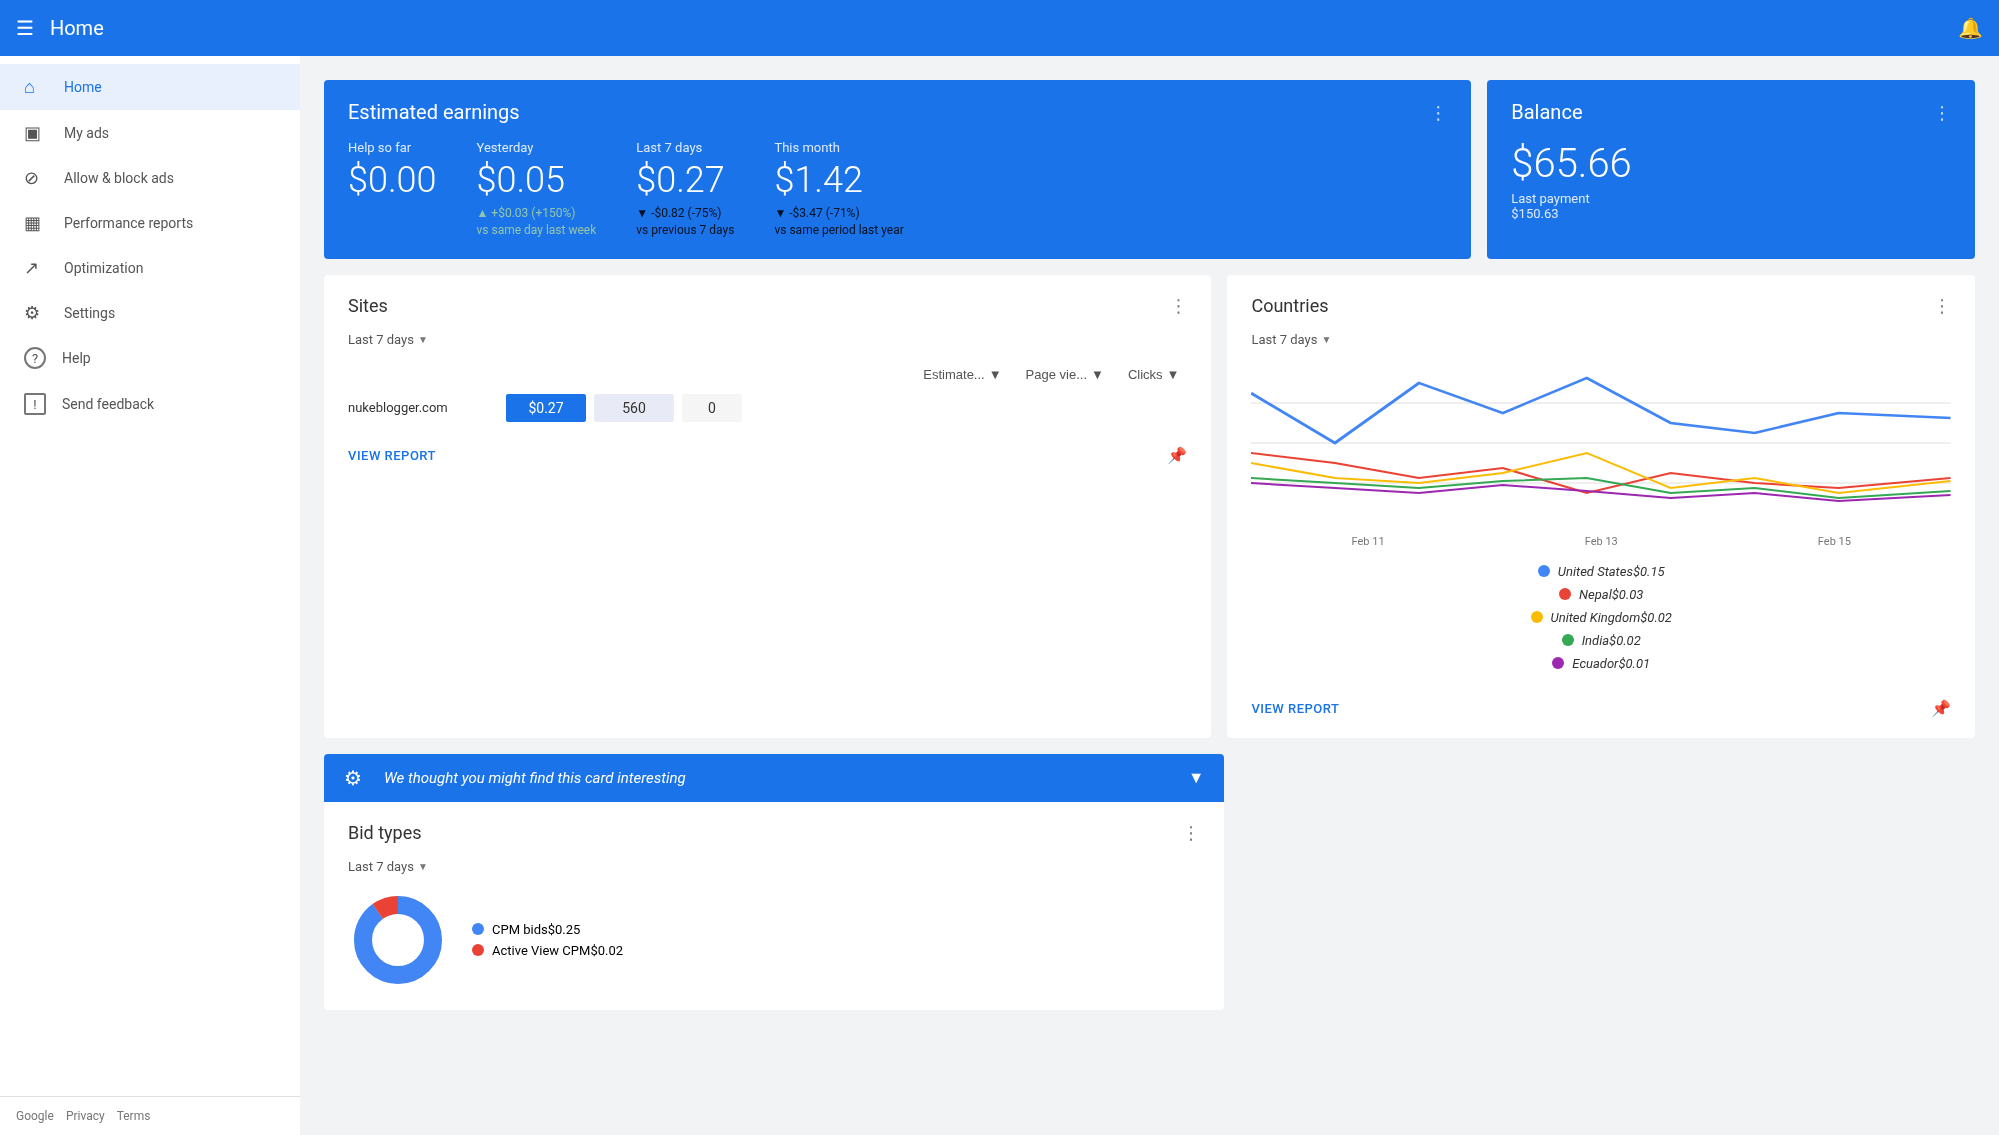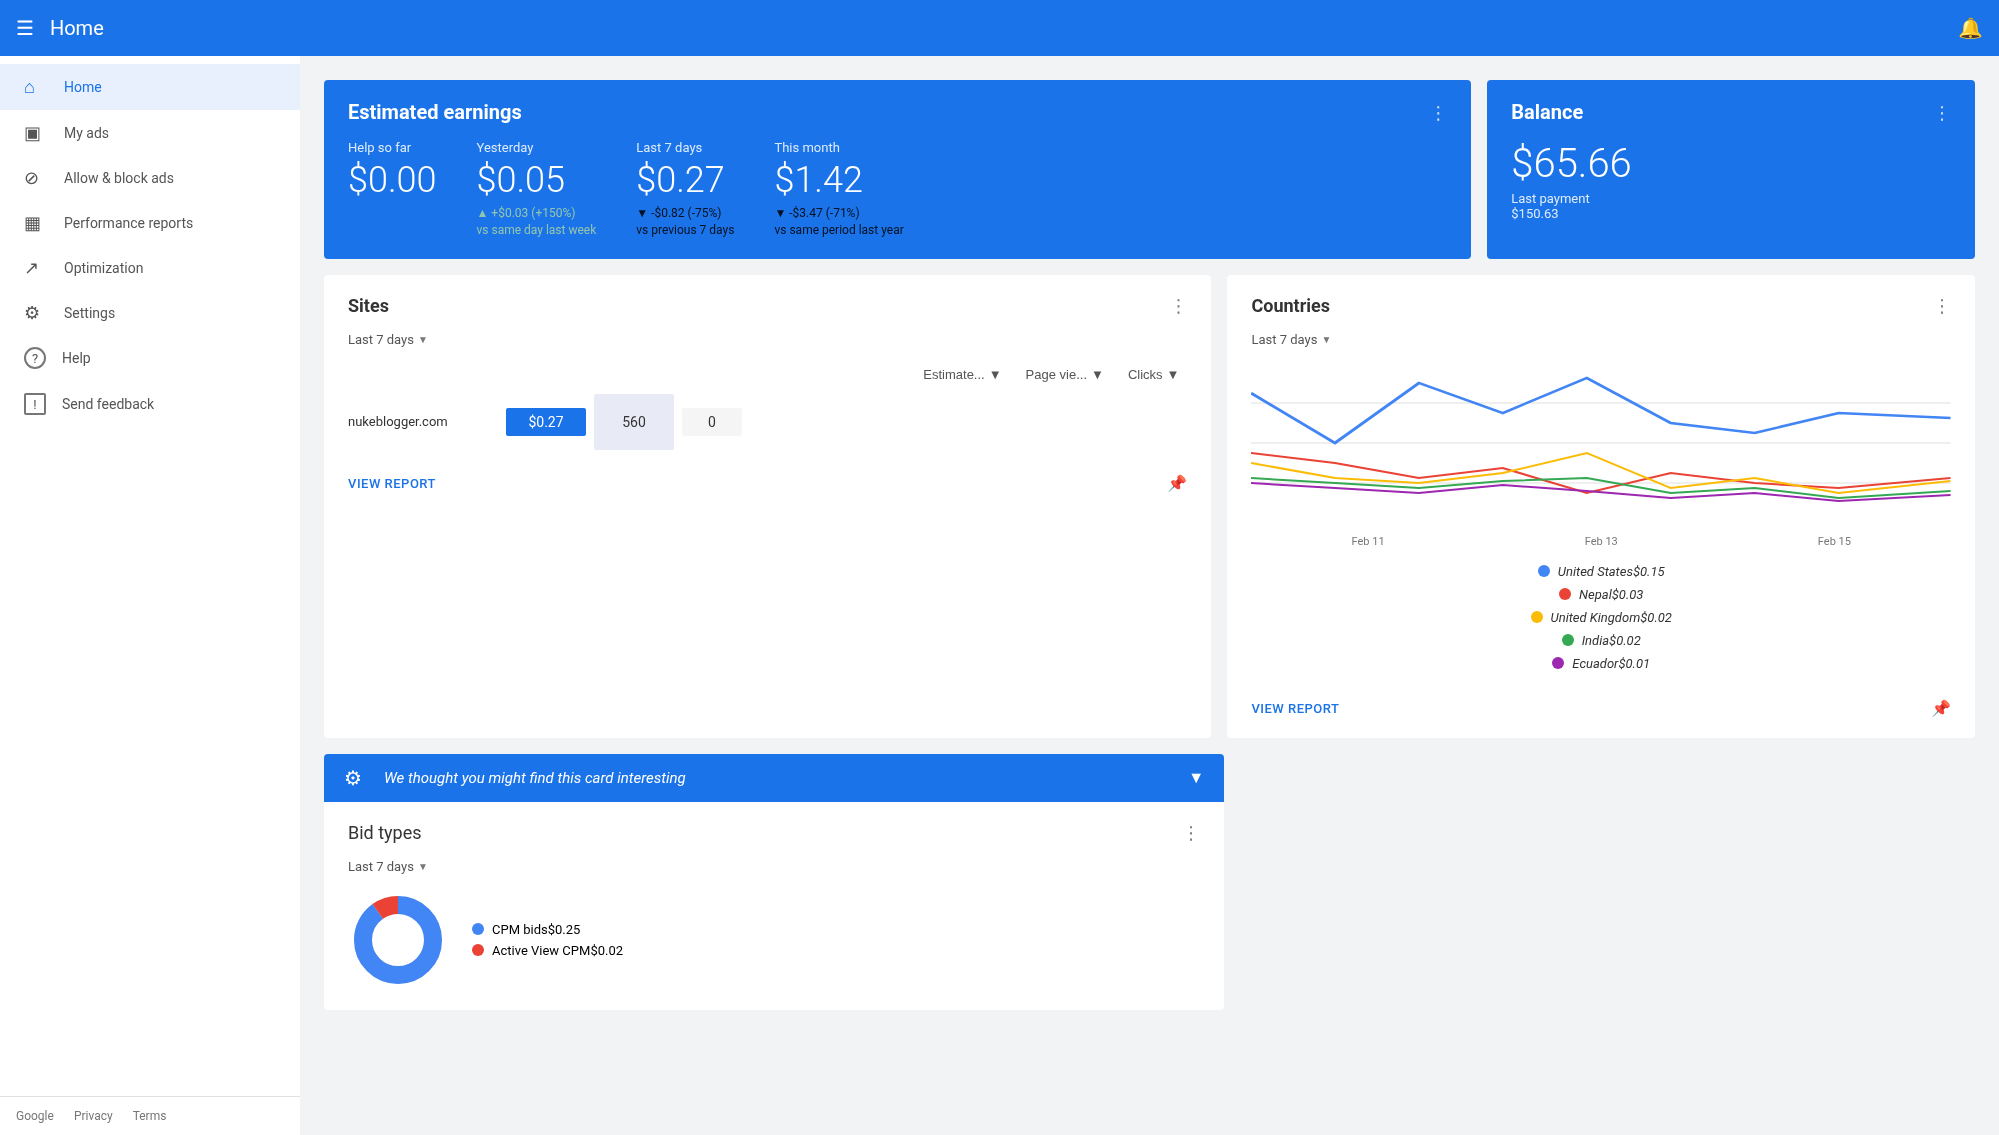--- a/index.html
+++ b/index.html
@@ -48,21 +48,21 @@
       font-size: 14px;
     }
     .sidebar-item.active { background: #e8f0fe; color: #1a73e8; }
     .sidebar-item .item-icon { width: 24px; margin-right: 16px; font-size: 18px; }
     .sidebar-item.active .item-icon { color: #1a73e8; }
 
     .sidebar-footer {
       padding: 12px 16px;
       border-top: 1px solid #e0e0e0;
       display: flex;
-      gap: 20px;
+      gap: 12px;
       font-size: 12px;
       color: #777;
     }
 
     
     .main-content {
       margin-left: 300px;
       margin-top: 56px;
       padding: 24px;
       overflow-y: auto;
@@ -91,21 +91,21 @@
     .balance-card {
       flex: 1;
     }
 
     .card-header {
       display: flex;
       justify-content: space-between;
       align-items: center;
       margin-bottom: 16px;
     }
-    .card-title { font-size: 20px; font-weight: 700; }
+    .card-title { font-size: 20px; font-weight: 400; }
     .three-dots { cursor: pointer; font-size: 18px; opacity: 0.8; }
 
     .earnings-grid {
       display: flex;
       gap: 40px;
     }
     .earnings-item .period { font-size: 13px; opacity: 0.85; margin-bottom: 4px; }
     .earnings-item .amount { font-size: 36px; font-weight: 300; margin-bottom: 4px; }
     .earnings-item .change { font-size: 12px; opacity: 0.85; line-height: 1.4; }
     .up { color: #a8d5a2; }
@@ -158,21 +158,21 @@
       color: white;
       padding: 6px 12px;
       border-radius: 2px;
       font-size: 14px;
       min-width: 80px;
       text-align: center;
     }
     .site-value-gray {
       background: #e8eaf6;
       color: #333;
-      padding: 20px 12px;
+      padding: 6px 12px;
       border-radius: 2px;
       font-size: 14px;
       min-width: 80px;
       text-align: center;
     }
     .site-value-light {
       background: #f5f5f5;
       color: #333;
       padding: 6px 12px;
       border-radius: 2px;

